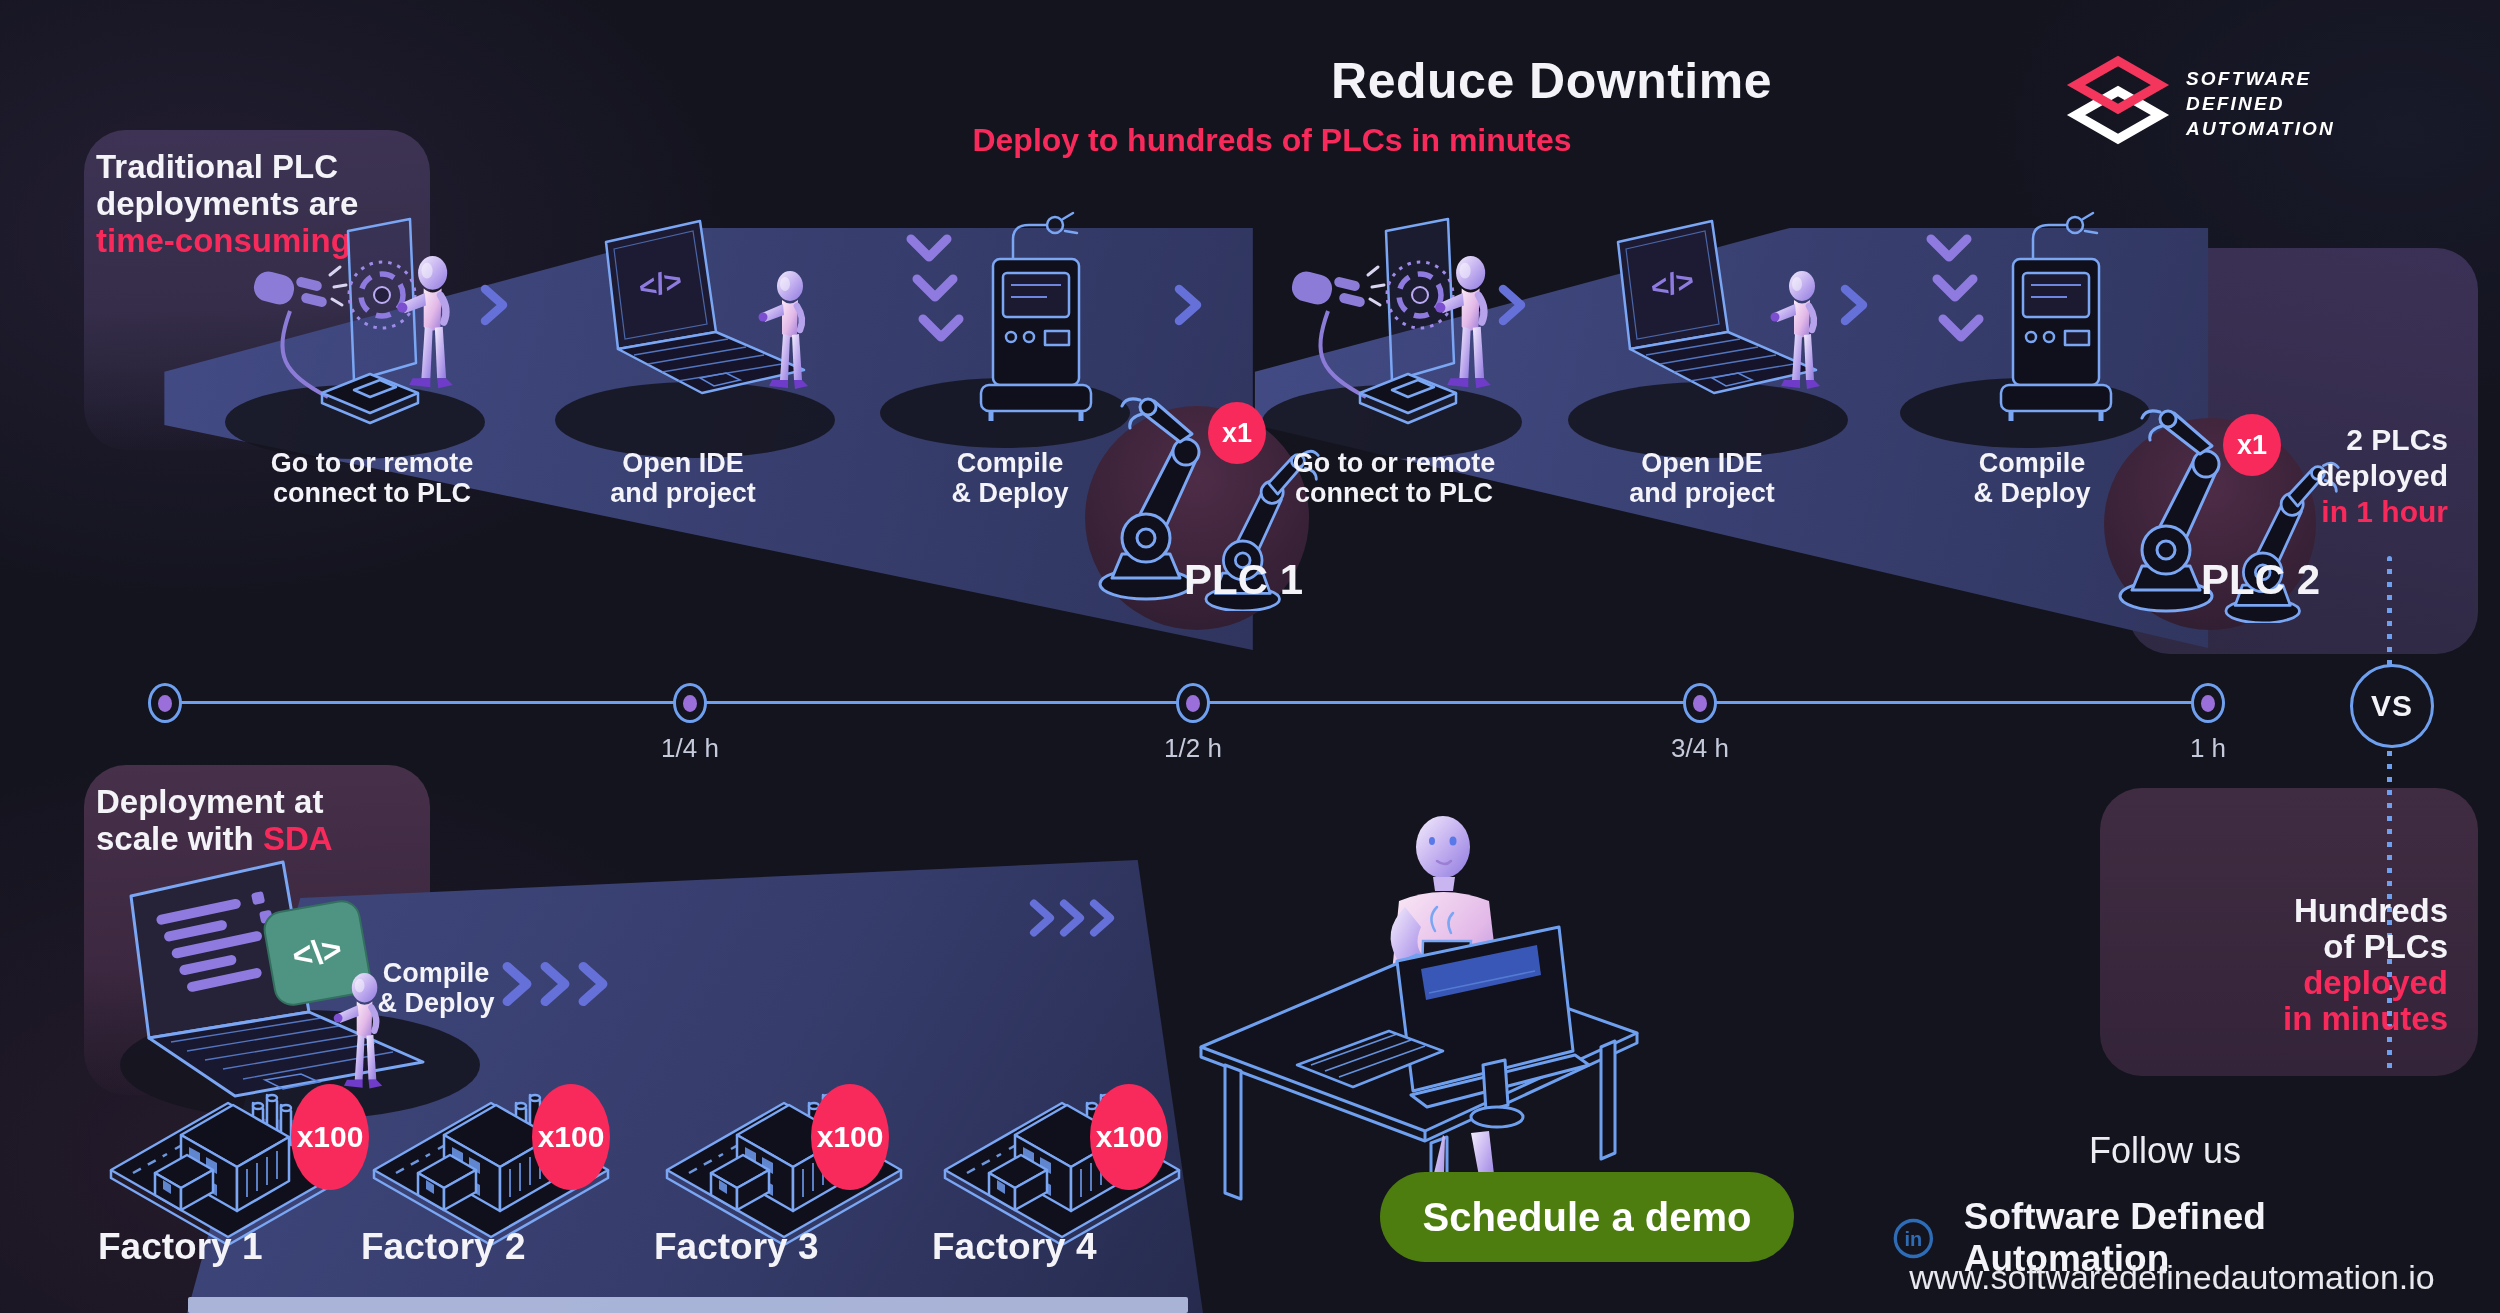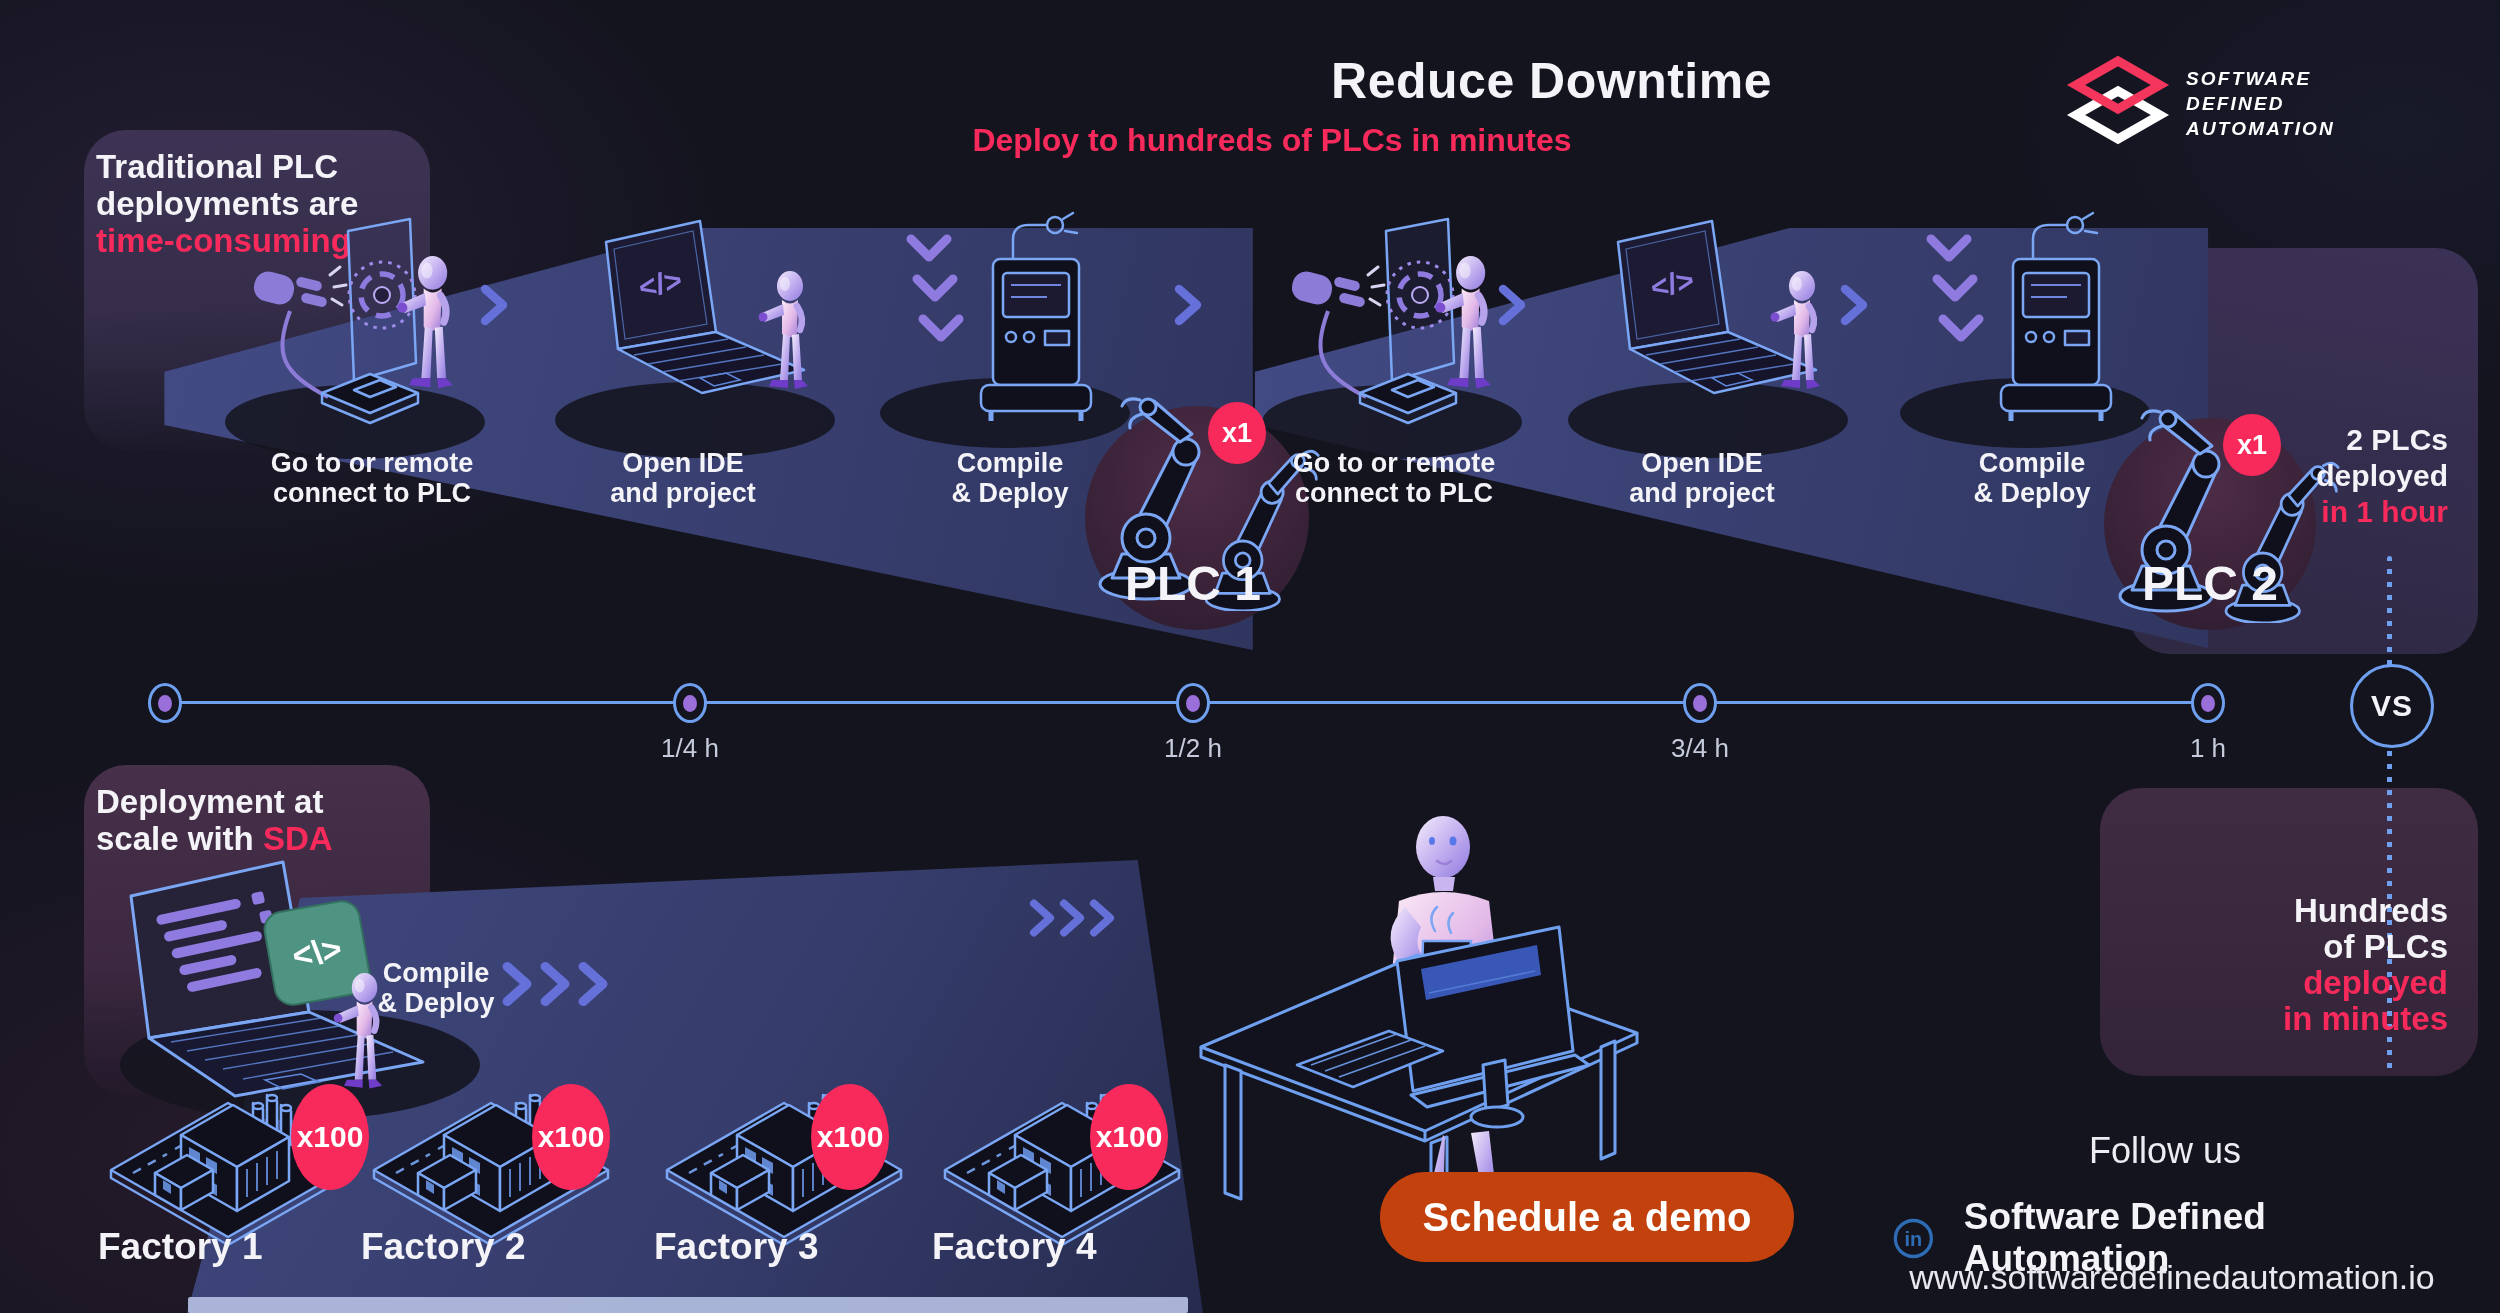--- a/index.html
+++ b/index.html
@@ -34,41 +34,41 @@
     clip-path:polygon(11.3% 9.4%,93.4% 1.1%,99.8% 100%,0.2% 100%)}
   .strip{position:absolute;left:188px;top:1297px;width:1000px;height:16px;background:#AFBBDD;border-radius:2px;opacity:.95}
   .shadow{position:absolute;border-radius:50%;background:#15151F;opacity:.88}
   .title{position:absolute;left:772px;top:52px;width:1000px;text-align:right;font-size:50px;font-weight:700;letter-spacing:.5px}
   .subtitle{position:absolute;left:772px;top:122px;width:1000px;text-align:center;font-size:32px;font-weight:700;color:#F8295B}
   .logo-text{position:absolute;left:2186px;top:66px;font-size:19px;font-weight:700;font-style:italic;
     letter-spacing:2.2px;line-height:25px;color:#FFFFFF}
   .step-label{position:absolute;width:300px;text-align:center;font-size:27px;font-weight:700;line-height:30px}
   .plc-circle{position:absolute;border-radius:50%;
     background:radial-gradient(circle at 50% 32%, #4E2C47 0%, #3B2339 55%, #2B1B2E 100%)}
-  .plc-label{position:absolute;width:220px;text-align:center;font-size:48px;font-weight:700}
+  .plc-label{position:absolute;width:220px;text-align:right;font-size:42px;font-weight:700}
   .badge{position:absolute;background:#F8295B;border-radius:50%;display:flex;align-items:center;
     justify-content:center;font-weight:700;color:#FFF}
   .badge-x1{width:58px;height:62px;font-size:27px}
   .badge-x100{width:78px;height:106px;font-size:30px}
   .tl-line{position:absolute;left:165px;top:701px;width:2043px;height:3px;background:#6FA0F0}
   .tl-marker{position:absolute;width:34px;height:40px;border:3px solid #6FA0F0;border-radius:50%;
     background:#14141F;display:flex;align-items:center;justify-content:center}
   .tl-dot{width:14px;height:17px;border-radius:50%;background:#9B6FD9}
   .tick{position:absolute;width:120px;text-align:center;font-size:26px;color:#C6CBDC}
   .vs{position:absolute;left:2350px;top:664px;width:84px;height:84px;border:3px solid #6FA0F0;border-radius:50%;
     background:#14141F;display:flex;align-items:center;justify-content:center;font-size:30px;font-weight:700;letter-spacing:1px}
   .dotline{position:absolute;left:2387px;top:556px;width:5px;height:514px;border-radius:3px;
     background:repeating-linear-gradient(180deg,#6FA0F0 0 5px,transparent 5px 13px)}
   .result{position:absolute;text-align:right;font-weight:700}
   .result-tr{left:2238px;top:422px;width:210px;font-size:30px;line-height:36px}
   .result-br{left:2188px;top:893px;width:260px;font-size:33px;line-height:36px}
   .factory-label{position:absolute;width:260px;text-align:left;font-size:37px;font-weight:700}
   .chev{position:absolute}
   .cta{position:absolute;left:1380px;top:1172px;width:414px;height:90px;border:none;border-radius:46px;
-    background:#c2410c;color:#FFF;font-family:"Liberation Sans",sans-serif;font-size:40px;font-weight:700;cursor:pointer}
+    background:#4d7c0f;color:#FFF;font-family:"Liberation Sans",sans-serif;font-size:40px;font-weight:700;cursor:pointer}
   .follow{position:absolute;left:2015px;top:1130px;width:300px;text-align:center;font-size:36px;color:#ECECF2}
   .li-row{position:absolute;left:1892px;top:1196px;width:562px;display:flex;align-items:center;gap:29px;cursor:pointer}
   .li-name{font-size:37px;font-weight:700}
   .url{position:absolute;left:1892px;top:1258px;width:560px;text-align:center;font-size:34px;color:#E8E8EE;cursor:pointer}
 </style>
 </head>
 <body>
 
 <svg width="0" height="0" style="position:absolute">
   <defs>

